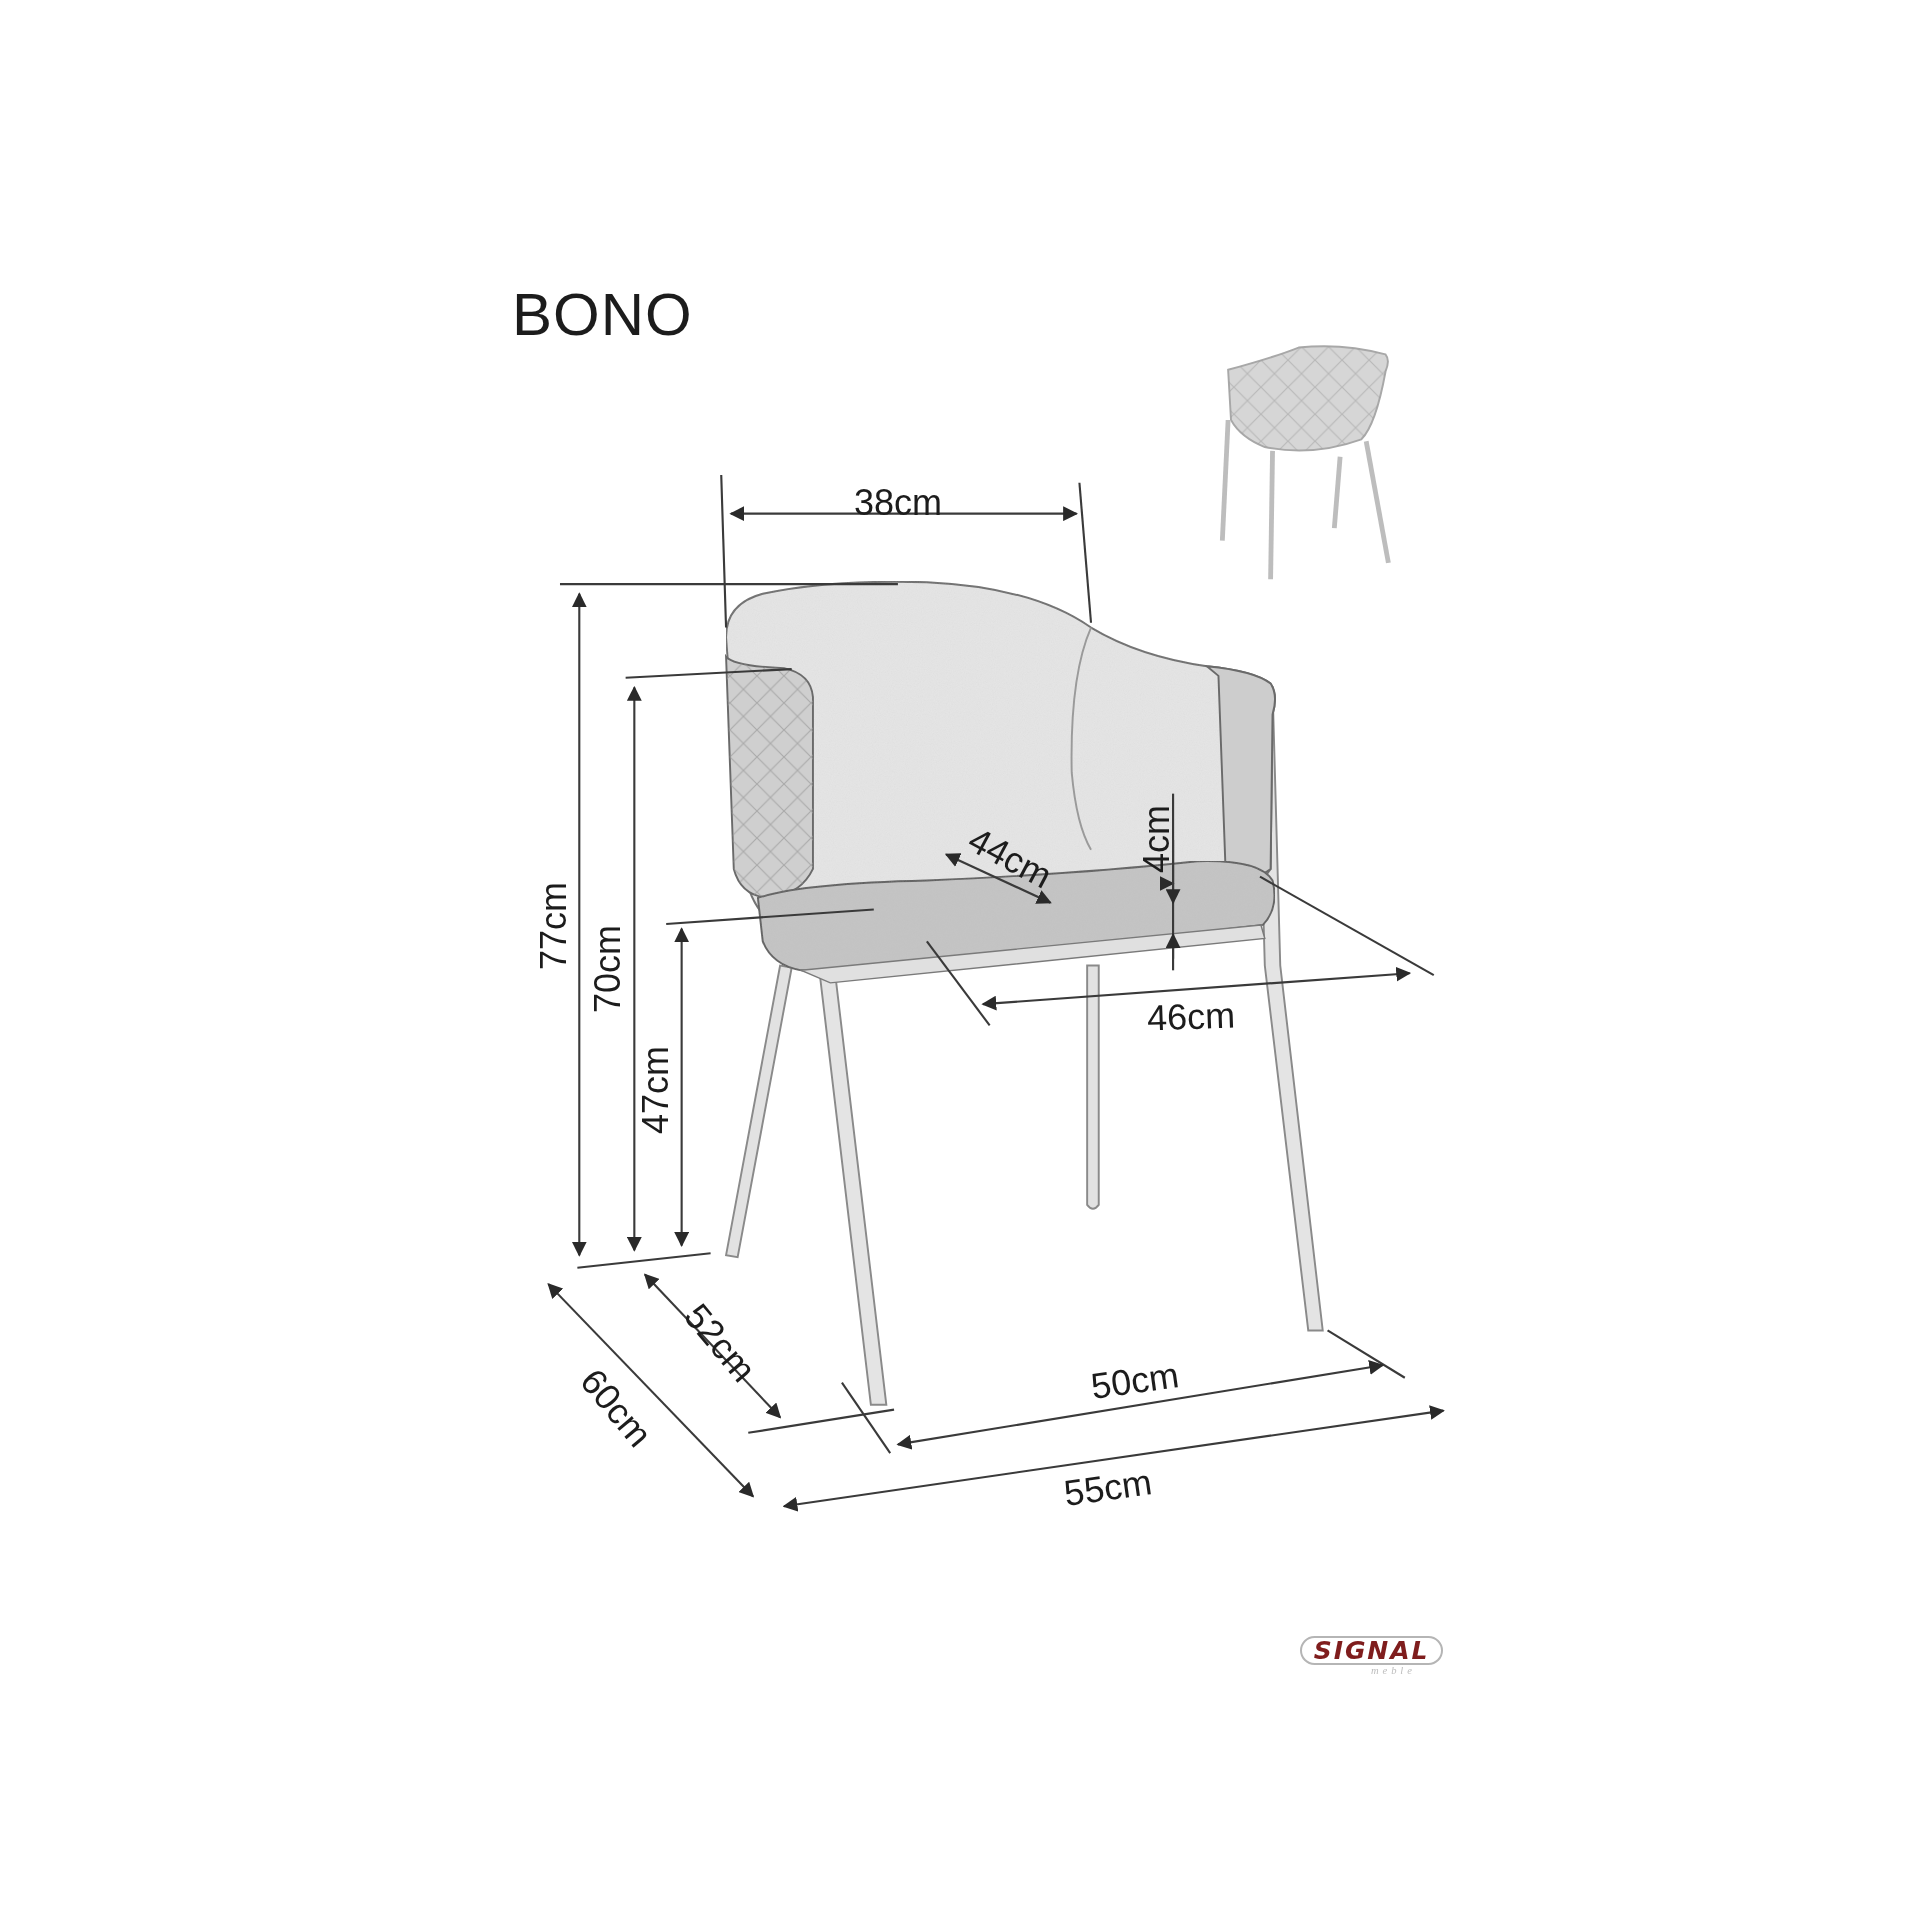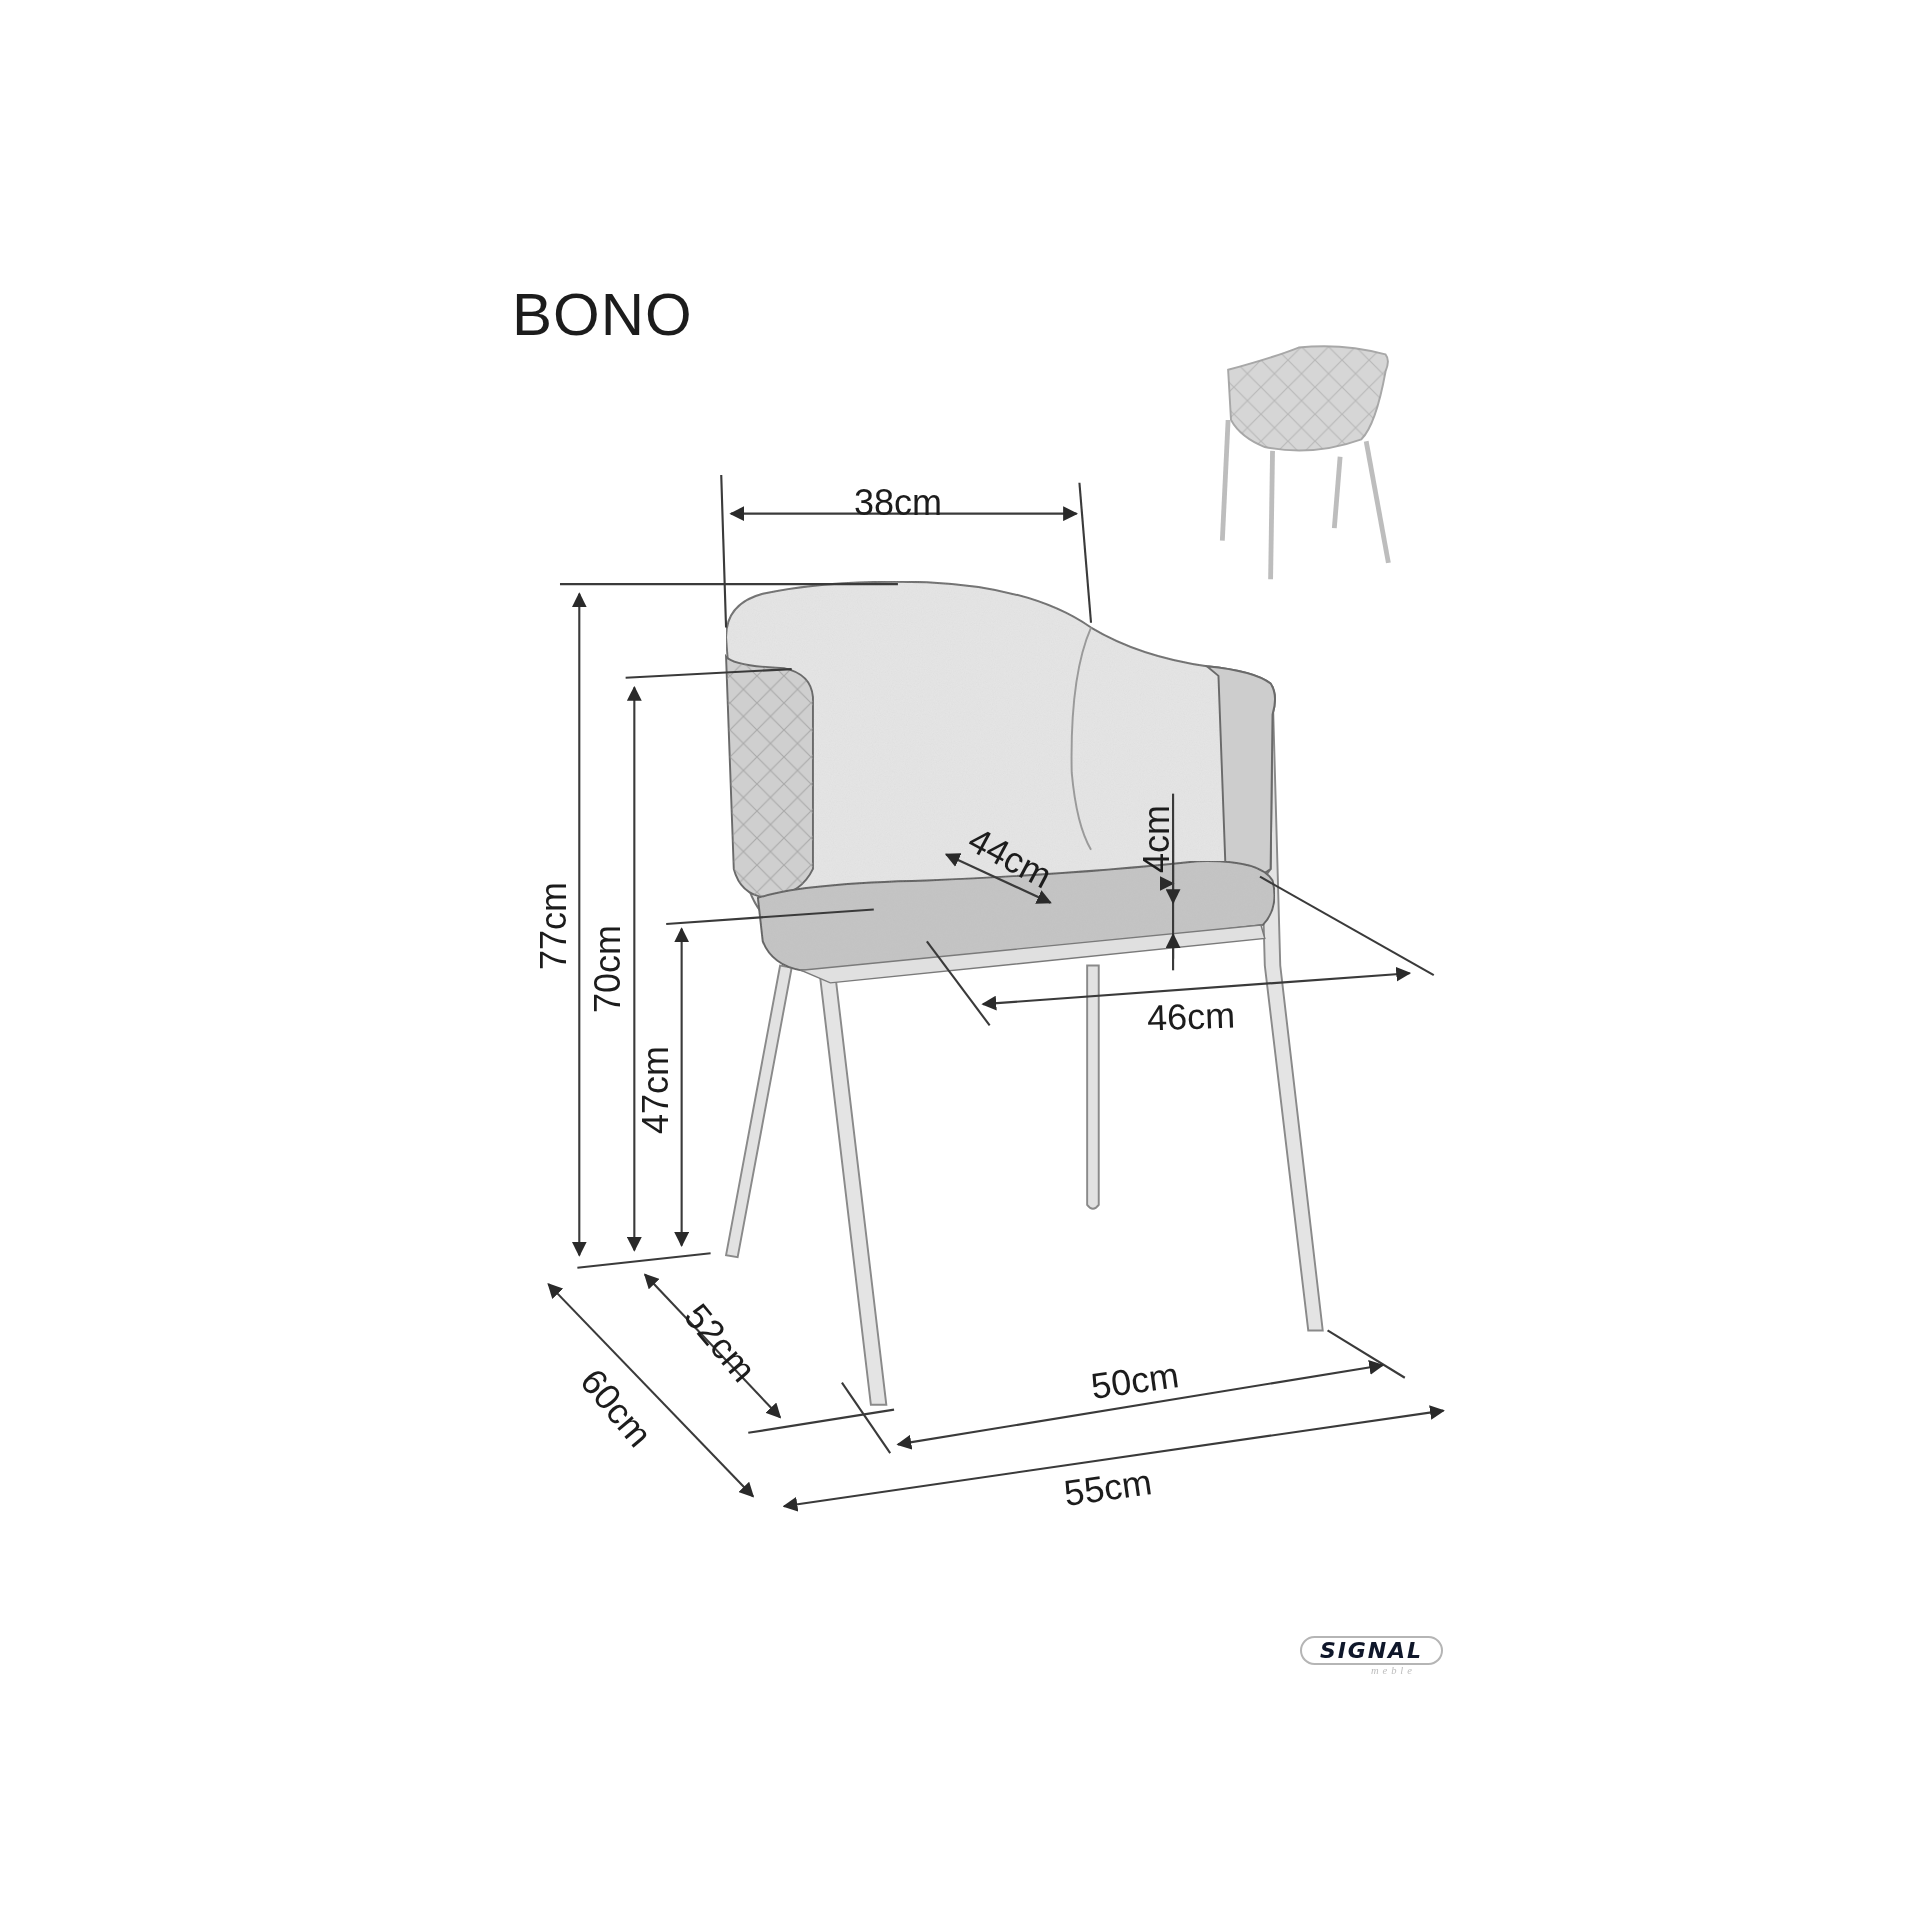--- a/index.html
+++ b/index.html
@@ -7,21 +7,21 @@
          font-family: "Liberation Sans", "DejaVu Sans", sans-serif; color: #1a1a1a; }
   #canvas { position: absolute; left: 0; top: 0; width: 1931px; height: 1931px; }
   .title { position: absolute; left: 512px; top: 280px; font-size: 60px; font-weight: 400;
            letter-spacing: 1px; color: #1c1c1c; }
   .dim { position: absolute; font-size: 36px; color: #1c1c1c; white-space: nowrap;
          transform-origin: center center; line-height: 1; }
   .logo { position: absolute; left: 1300px; top: 1636px; width: 143px; height: 29px;
           border: 2.9px solid #b5b5b5; border-radius: 15.4px; box-sizing: border-box;
           display: flex; align-items: center; justify-content: center; }
   .logo-text { font-family: "DejaVu Sans", sans-serif; font-weight: 700; font-style: italic;
-               font-size: 22px; color: #0f172a; letter-spacing: 1.9px; }
+               font-size: 25px; color: #7f1d1d; letter-spacing: 1.9px; }
   .logo-sub { position: absolute; left: 1371px; top: 1665px; font-size: 10.6px; color: #bdbdbd;
               letter-spacing: 3.9px; font-family: Liberation Serif, serif; font-style: italic; }
 </style>
 </head>
 <body>
 
 <div id="canvas">
   <svg width="1931" height="1931" viewBox="0 0 2000 2000" xmlns="http://www.w3.org/2000/svg">
     <defs>
       <marker id="ah" viewBox="0 0 10 10" refX="9" refY="5" markerWidth="7" markerHeight="7" orient="auto-start-reverse">

